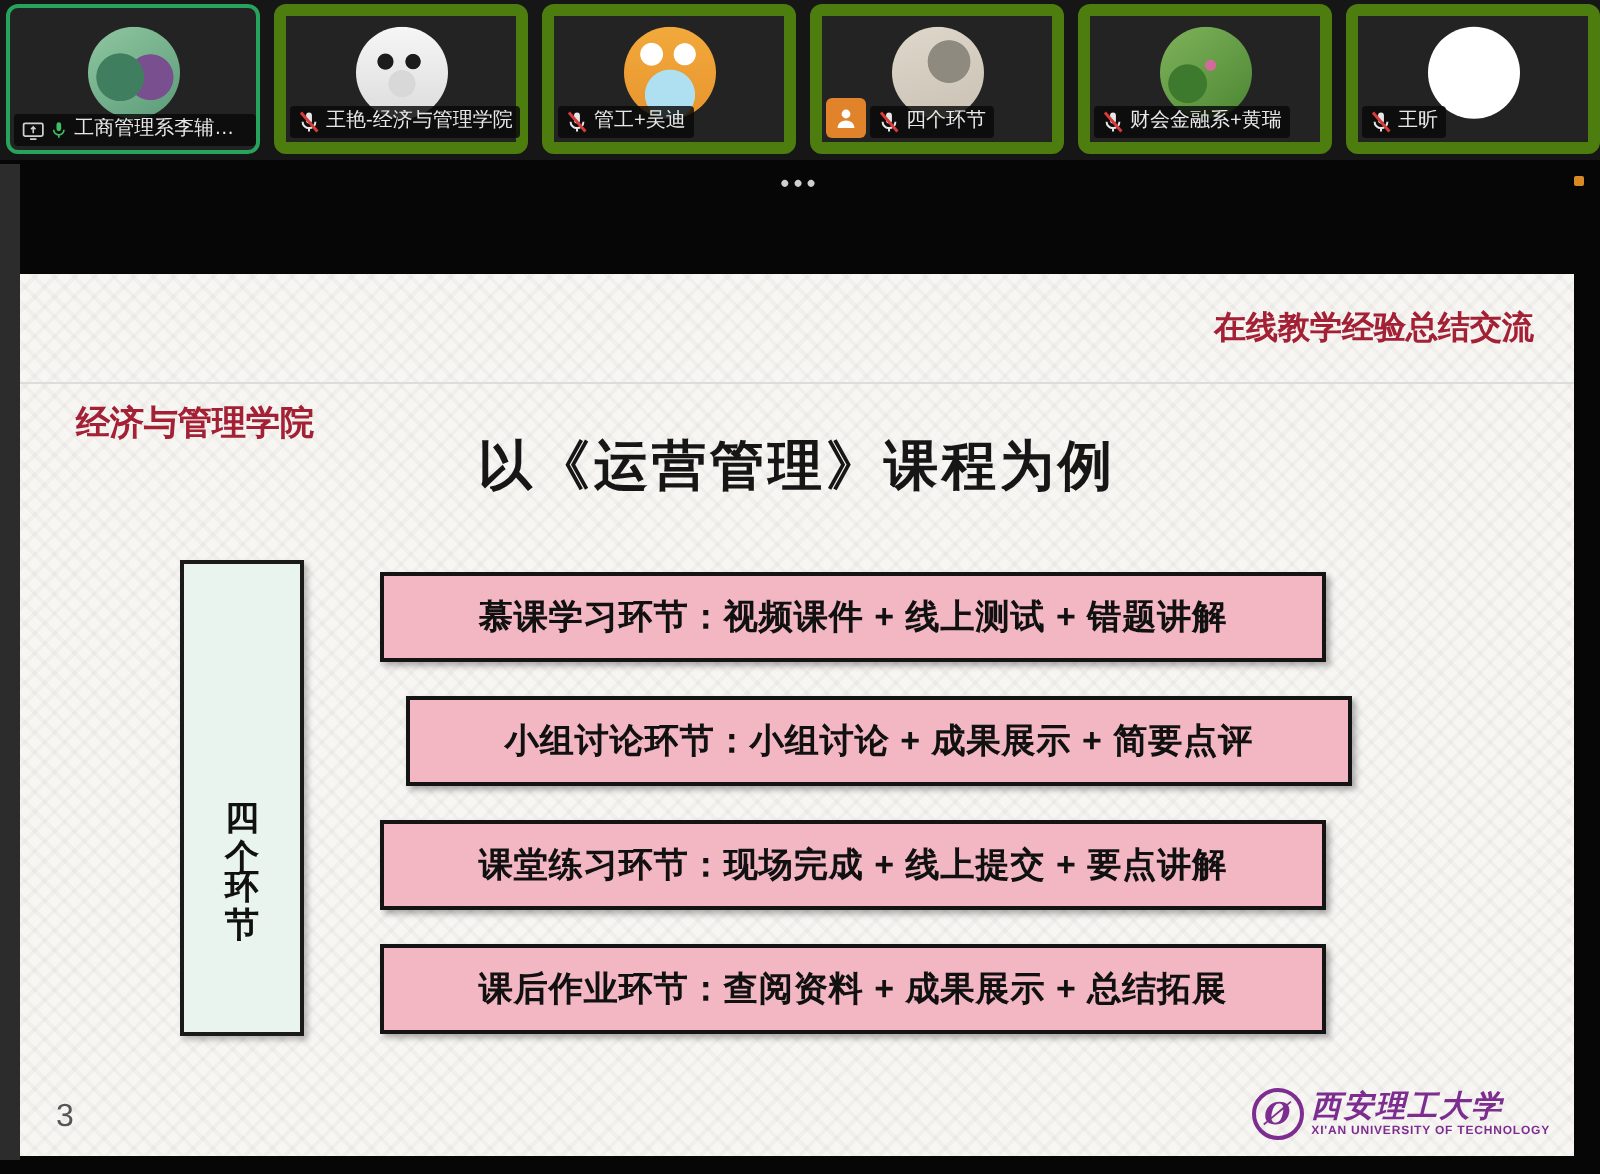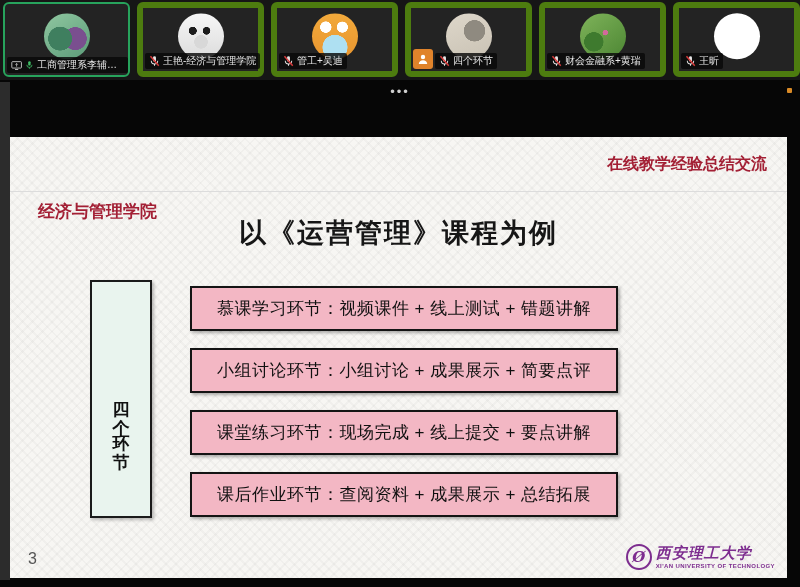--- a/index.html
+++ b/index.html
@@ -66,25 +66,25 @@
     font-weight:bold; font-size:16px; color:#a32035;margin-left:37px; }
   .hdr-line { position:absolute; left:0; top:54px; width:100%; height:1px; background:#dcdcdc; }
   .slide-title { position:absolute; left:0; top:78px; width:100%; text-align:center;
     font-family:Liberation Serif, serif; font-weight:bold; font-size:27px;
     letter-spacing:2px; color:#161616; }
   .side-box { position:absolute; left:80px; top:143px; width:62px; height:238px;
     background:#e9f4ee; border:2px solid #1a1a1a; box-shadow:2px 2px 3px rgba(0,0,0,0.25);
     display:flex; align-items:center; justify-content:center; }
   .side-box .vtext { writing-mode:vertical-rl; letter-spacing:17px; font-size:17px;
     font-weight:bold; color:#111; margin-top:46px; }
-  .stage { position:absolute; left:180px; width:428px; height:45px;
+  .stage { position:absolute; left:180px; width:473px; height:45px;
     background:#f3b7c4; border:2px solid #141414; box-shadow:2px 2px 3px rgba(0,0,0,0.3);
     display:flex; align-items:center; justify-content:center;
-    font-weight:normal; font-size:17px; color:#111; letter-spacing:0.5px; }
-  .s0{top:149px;} .s1{top:211px;} .s2{top:273px;} .s3{top:335px;}
+    font-weight:bold; font-size:17px; color:#111; letter-spacing:0.5px; }
+  .s0{top:149px;} .s1{top:211px;margin-left:13px;} .s2{top:273px;} .s3{top:335px;}
   .page-num { position:absolute; left:18px; bottom:10px; font-size:16px; color:#555; }
   .logo { position:absolute; right:12px; bottom:8px; display:flex; align-items:center; gap:4px; }
   .logo-circle { width:26px; height:26px; border:2px solid #7d2d8f; border-radius:50%;
     display:flex; align-items:center; justify-content:center;
     font-family:"DejaVu Serif", serif; font-style:italic; font-weight:bold;
     font-size:15px; color:#7d2d8f; }
   .logo-text { display:flex; flex-direction:column; line-height:1; }
   .logo-cn { font-family:"DejaVu Serif", serif; font-style:italic; font-weight:bold;
     font-size:15px; color:#7d2d8f; letter-spacing:1px; }
   .logo-en { font-size:6px; color:#7d2d8f; letter-spacing:0.4px; margin-top:2px;

